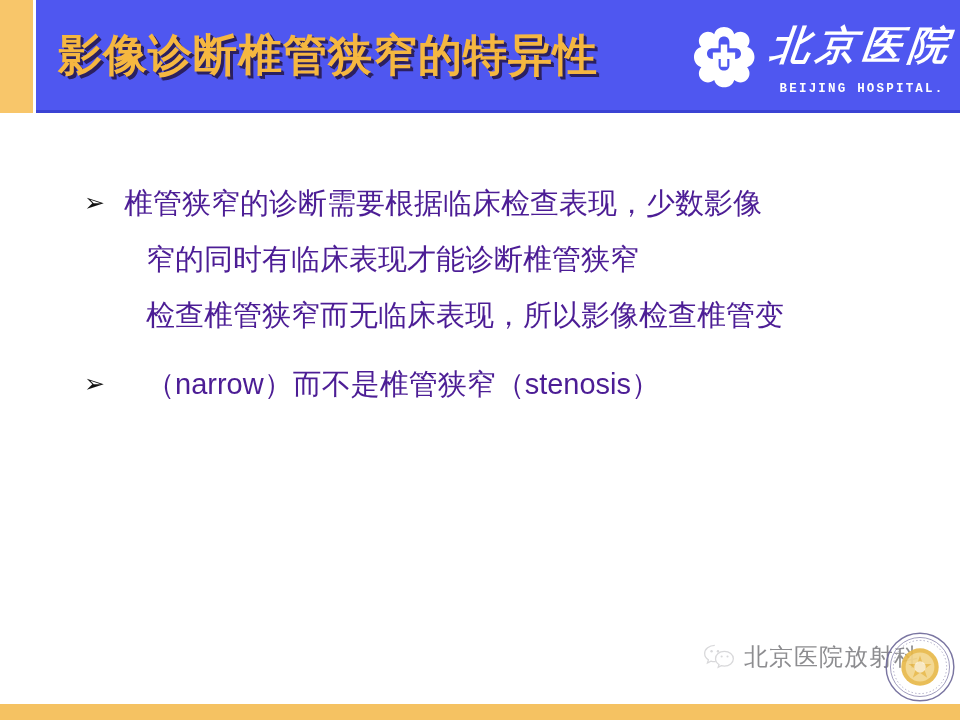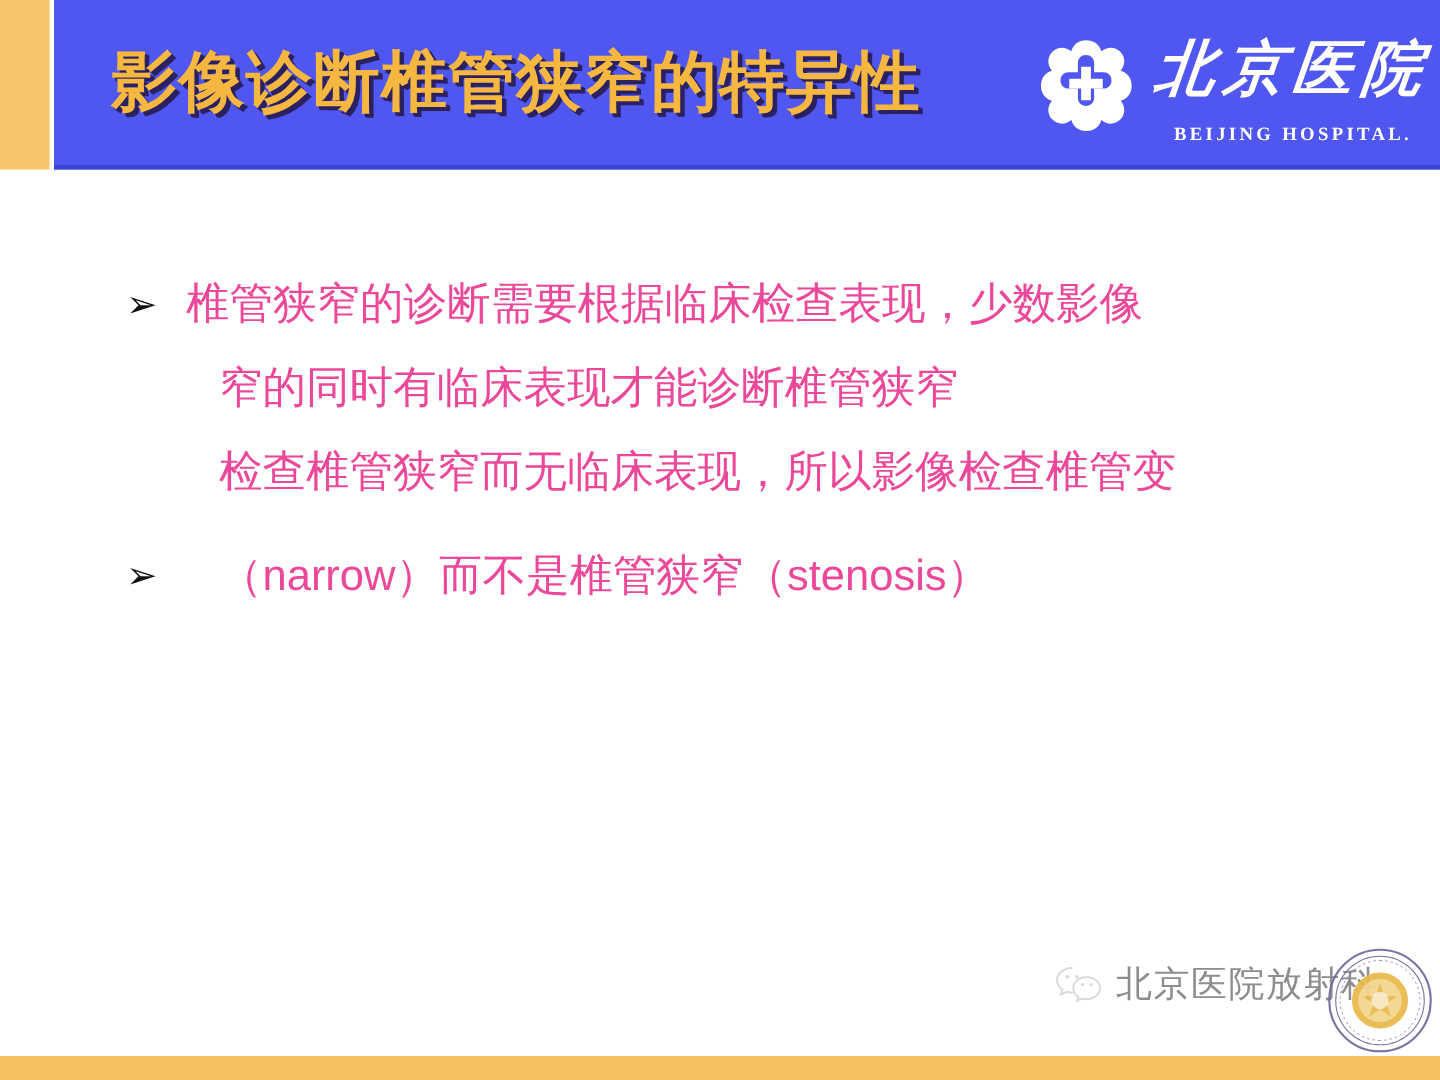--- a/index.html
+++ b/index.html
@@ -44,21 +44,20 @@
     position: absolute;
     left: 58px;
     top: 27px;
     font-size: 44px;
     font-weight: bold;
     letter-spacing: 1px;
     line-height: 56px;
     color: #f5b740;
     text-shadow: 3px 3px 0 #2b2060, 2px 2px 0 #2b2060;
     white-space: nowrap;
-    margin-left: 16px;
   }
 
   
   .hospital-logo {
     position: absolute;
     left: 688px;
     top: 22px;
     display: flex;
     align-items: center;
     gap: 10px;
@@ -83,21 +82,21 @@
     font-weight: bold;
     font-style: italic;
     color: #ffffff;
     letter-spacing: 6px;
     line-height: 44px;
     white-space: nowrap;
     transform: skewX(-6deg);
   }
 
   .logo-en {
-    font-family: Liberation Serif, serif;
+    font-family: Liberation Mono, monospace;
     font-size: 12.5px;
     font-weight: bold;
     color: #ffffff;
     letter-spacing: 2.2px;
     line-height: 16px;
     margin-top: 13px;
     white-space: nowrap;
   }
 
   
@@ -131,21 +130,21 @@
     font-family: "DejaVu Sans", sans-serif;
   }
 
   .bullet-lines {
     flex: 1 1 auto;
   }
 
   .line {
     font-size: 29px;
     line-height: 56px;
-    color: #ec4899;
+    color: #4c1d95;
     white-space: nowrap;
     font-family: "Liberation Sans", "DejaVu Sans", sans-serif;
   }
 
   .line.indent { padding-left: 22px; }
 
   
   .footer-watermark {
     position: absolute;
     left: 702px;

